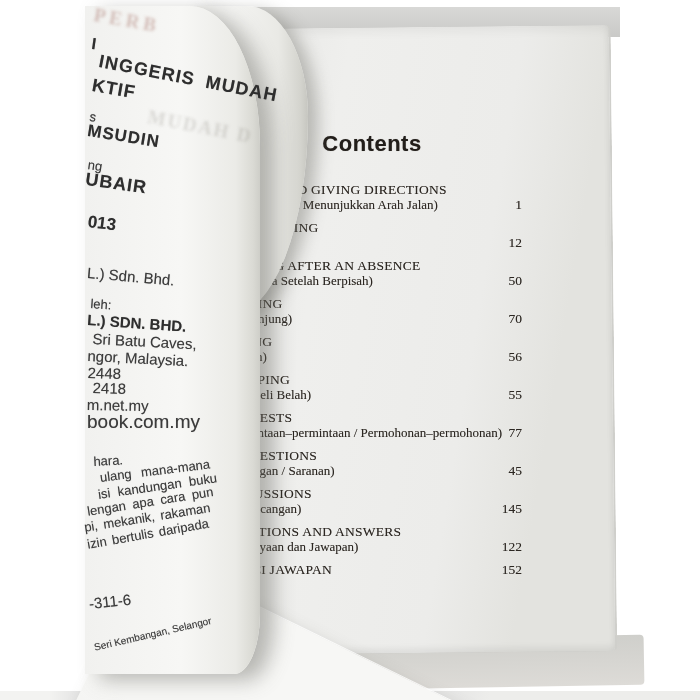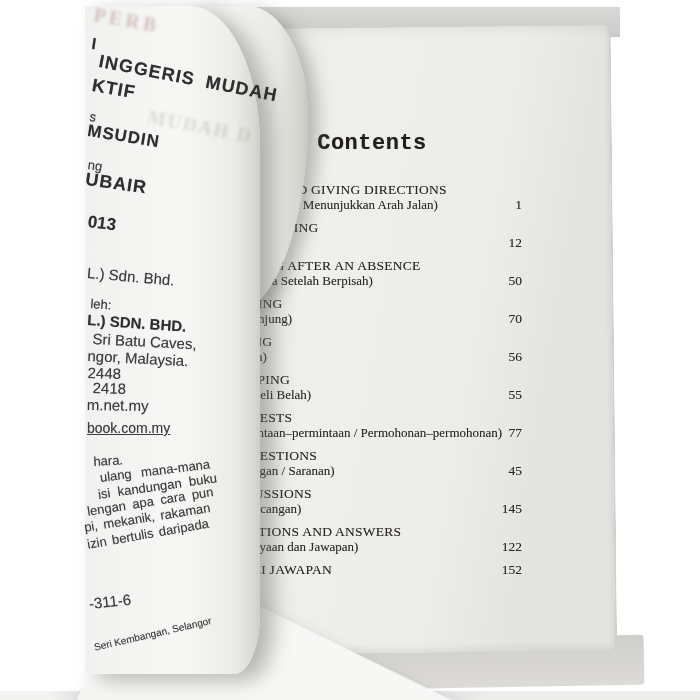--- a/index.html
+++ b/index.html
@@ -15,21 +15,21 @@
            background:linear-gradient(180deg,#cfcfcb,#dddbd7);transform:rotate(-1deg);border-radius:4px;}
 
   
   .right-page{position:absolute;left:224px;top:27px;width:388px;height:626px;z-index:3;
            transform:rotate(-0.6deg);
            border-radius:44px 6px 5px 5px;
            background:linear-gradient(100deg,#dcdcd8 0px,#e9e9e7 45px,#efefed 130px,#ececea 300px,#e3e3df 388px);
            box-shadow:inset 0 -4px 7px rgba(0,0,0,0.07), inset 0 6px 8px rgba(0,0,0,0.04);
            border-right:2px solid #cfcfcb;}
   .contents-title{position:absolute;left:222px;top:131px;width:300px;z-index:4;text-align:center;
-           font-family:Liberation Mono, monospace;font-weight:bold;font-size:22px;letter-spacing:0.5px;
+           font-family:Liberation Sans, sans-serif;font-weight:bold;font-size:22px;letter-spacing:0.5px;
            color:#221e1a;text-shadow:0 0 0.7px rgba(40,34,28,0.45);}
   .toc{position:absolute;left:222px;top:182px;width:300px;z-index:4;
            font-family:"Liberation Serif",serif;color:#2c2722;}
   .toc-entry{display:flex;justify-content:space-between;align-items:flex-end;margin-bottom:8px;}
   .entry-title{font-size:13.5px;line-height:15px;letter-spacing:0.25px;white-space:nowrap;
            text-shadow:0 0 0.6px rgba(44,39,34,0.4);}
   .entry-sub{font-size:13px;line-height:15px;white-space:nowrap;text-shadow:0 0 0.6px rgba(44,39,34,0.35);}
   .entry-page{font-size:13.5px;line-height:15px;text-shadow:0 0 0.6px rgba(44,39,34,0.4);}
 
   
@@ -60,21 +60,21 @@
   .lp6{left:87px;top:169px;font-size:18px;letter-spacing:1px;transform:rotate(8deg);}
   .lp7{left:89px;top:212px;font-size:17px;transform:rotate(7deg);}
   .lp8{left:88px;top:264px;font-size:15px;transform:rotate(5deg);}
   .lp9{left:91px;top:296px;font-size:13px;transform:rotate(4deg);}
   .lp10{left:88px;top:311px;font-size:15px;transform:rotate(4deg);}
   .lp11{left:93px;top:330px;font-size:15px;transform:rotate(3deg);}
   .lp12{left:88px;top:347px;font-size:15px;transform:rotate(3deg);}
   .lp13{left:88px;top:364px;font-size:15px;transform:rotate(2deg);}
   .lp14{left:93px;top:379px;font-size:15px;transform:rotate(2deg);}
   .lp15{left:87px;top:396px;font-size:15px;transform:rotate(1deg);}
-  .lp16{left:87px;top:420px;font-size:14px;transform:rotate(0deg);text-decoration:underline;}
+  .lp16{left:87px;top:411px;font-size:19px;transform:rotate(0deg);}
   .lp17{left:93px;top:454px;font-size:13px;transform:rotate(-3deg);}
   .lp18{left:99px;top:470px;font-size:13px;word-spacing:6px;transform:rotate(-7deg);}
   .lp19{left:97px;top:487px;font-size:13px;word-spacing:4px;transform:rotate(-8deg);}
   .lp20{left:86px;top:504px;font-size:13px;word-spacing:3px;transform:rotate(-9deg);}
   .lp21{left:83px;top:520px;font-size:13px;word-spacing:2px;transform:rotate(-9deg);}
   .lp22{left:86px;top:537px;font-size:13px;word-spacing:2px;transform:rotate(-10deg);}
   .lp23{left:88px;top:595px;font-size:15px;transform:rotate(-6deg);}
   .lp24{left:93px;top:642px;font-size:10px;transform:rotate(-13deg);}
 
   

